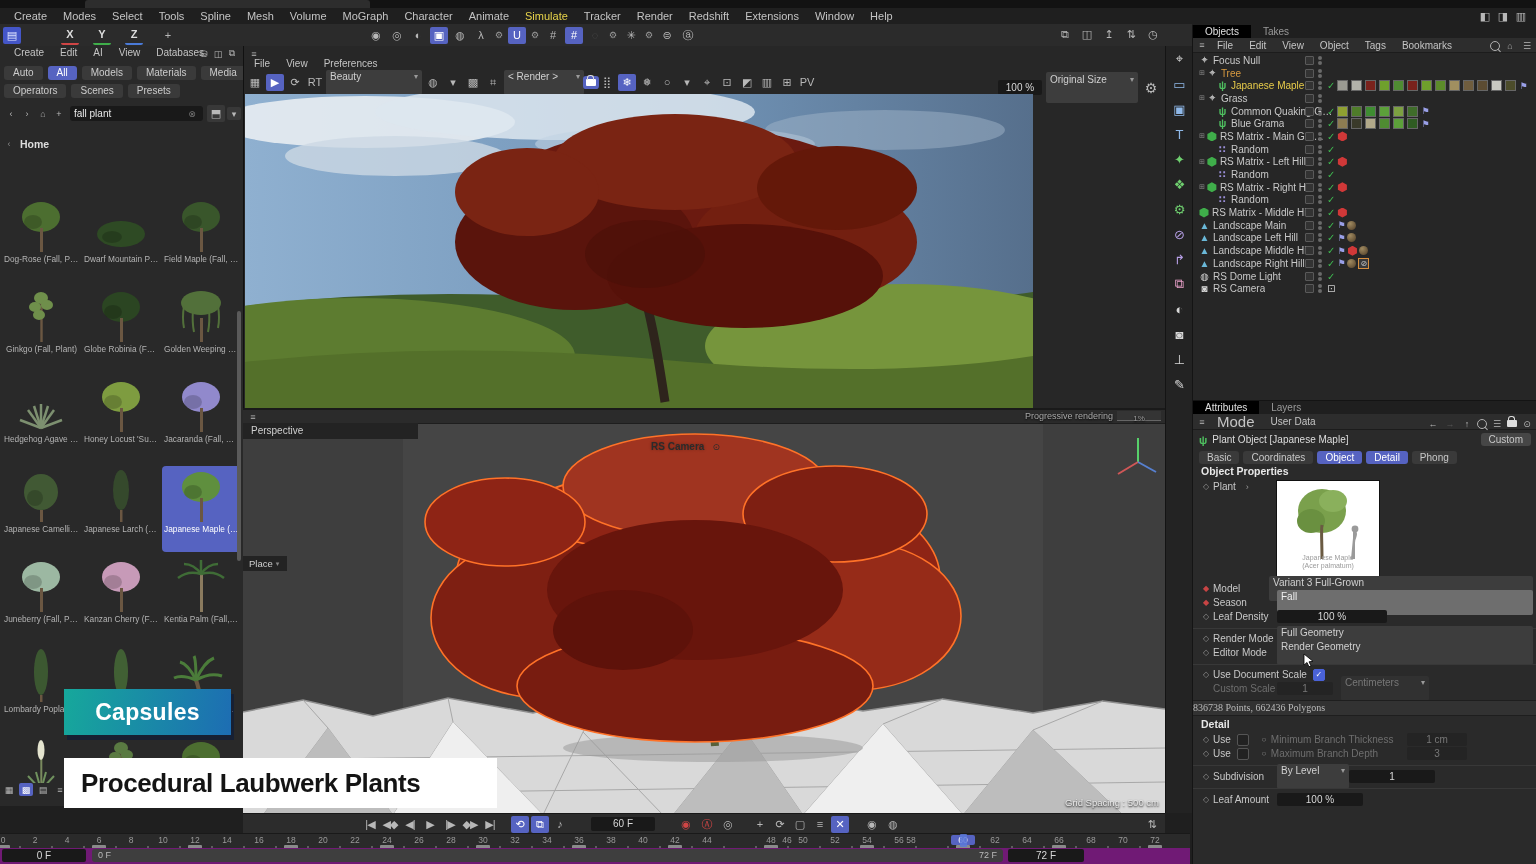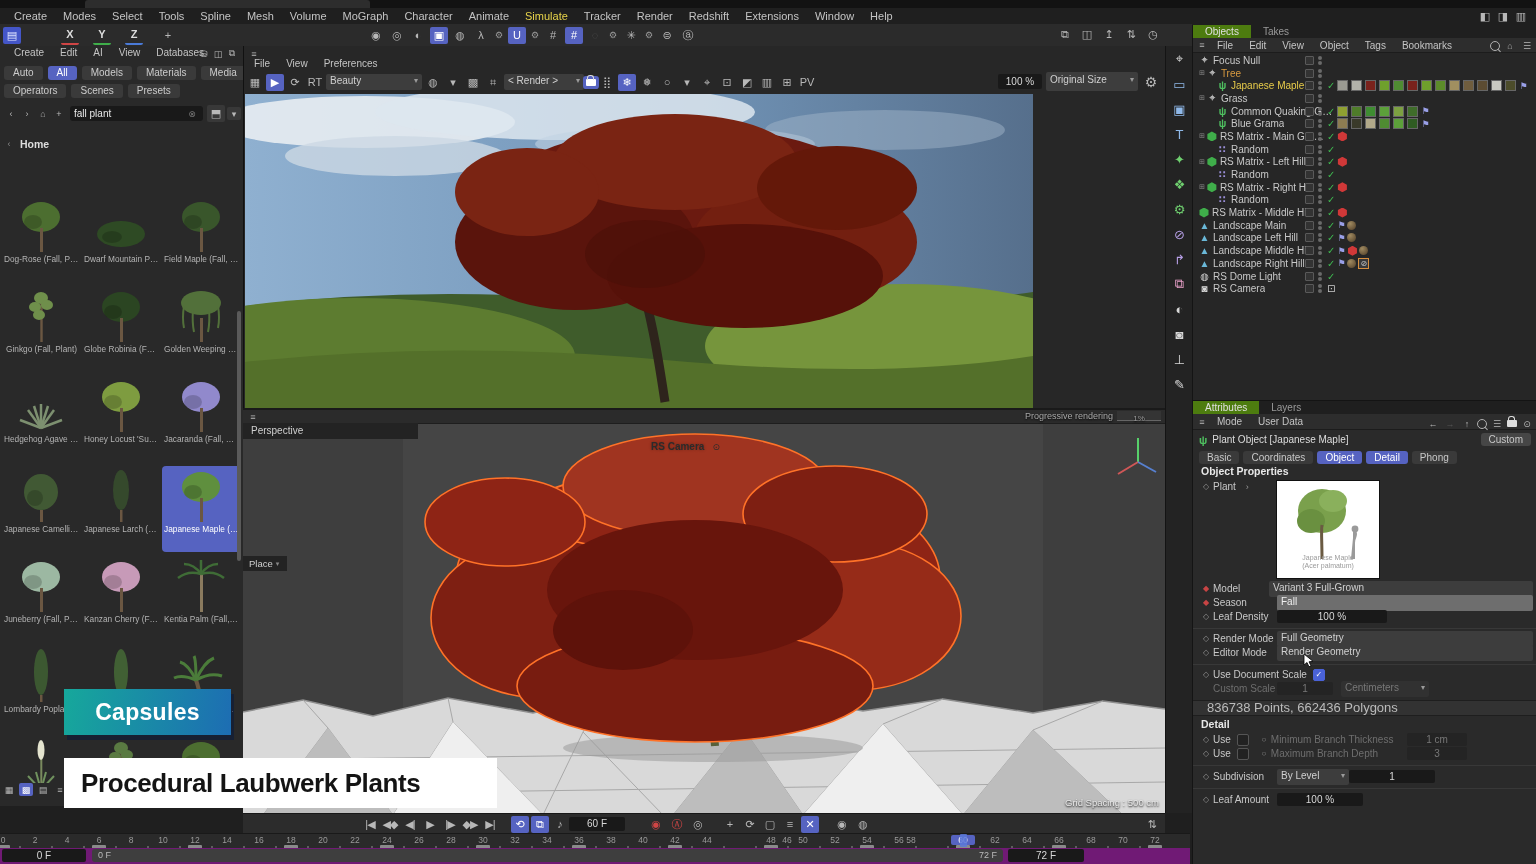--- a/index.html
+++ b/index.html
@@ -11,21 +11,21 @@
   .ic{display:inline-flex;align-items:center;justify-content:center;width:18px;height:17px;
       font-size:11px;color:#b8b8b8;border-radius:2px;flex:0 0 auto;}
   .ic.sm{width:14px;height:13px;font-size:9px;}
   .ic.hl{background:#5663c1;color:#fff;}
   .ic.dim{color:#565656;}
   .ic.red{color:#d04545;}
   .ic.gear{width:12px;font-size:9px;color:#9a9a9a;}
   .ic.bluebtn{background:#4456c8;color:#dfe4ff;}
   .row{display:flex;align-items:center;}
   .menu-item{padding:0 8px;color:#c4c4c4;cursor:default;}
-  .dd{background:#3d3d3d;border-radius:2px;height:16px;line-height:13px;font-size:10px;
+  .dd{background:#3d3d3d;border-radius:2px;height:25px;line-height:13px;font-size:10px;
       color:#d0d0d0;padding:0 4px;position:relative;display:inline-block;overflow:hidden;white-space:nowrap;}
   .dd .car{float:right;color:#9a9a9a;font-size:8px;margin-left:4px;}
   .numf{background:#191919;border-radius:2px;height:13px;line-height:13px;font-size:10px;
       color:#d8d8d8;text-align:center;display:inline-block;}
   .tabbtn{display:inline-block;background:#3a3a3a;border-radius:3px;height:13px;line-height:13px;
       padding:0 8px;font-size:10px;color:#c8c8c8;margin-right:4px;}
   .tabbtn.active{background:#5663c1;color:#fff;}
   .sep{position:absolute;left:0;right:0;height:1px;background:#383838;}
   .dia{font-size:8px;width:10px;display:inline-block;text-align:center;color:#8a8a8a;}
   .dia.red{color:#c84444;}
@@ -68,21 +68,21 @@
   .tdot{position:absolute;width:2px;height:2px;background:#5e5e5e;top:12px;}
   .tmark{position:absolute;width:14px;height:4px;background:#8a8a8a;top:11px;border-radius:1px;}
   .phead{position:absolute;width:7px;height:13px;background:#5a78d8;top:0;border-radius:1px;opacity:.85;}
   
   .arow{position:absolute;left:8px;right:4px;height:13px;display:flex;align-items:center;}
   .albl{font-size:10px;color:#c8c8c8;margin-left:2px;}
   .albl.dis{color:#6e6e6e;}
   .heading{font-size:10.5px;font-weight:bold;color:#e8e8e8;}
   .vert-ic{display:flex;align-items:center;justify-content:center;width:24px;height:24px;font-size:13px;margin:1px auto;border-radius:3px;}
   .tab{display:inline-block;padding:0 12px;height:13px;line-height:13px;font-size:10px;color:#9a9a9a;}
-  .tab.active{background:#4d7c0f;color:#e0e0e0;}
+  .tab.active{background:#000000;color:#e0e0e0;}
   .glabel{font-size:9px;color:#cfcfcf;text-shadow:0 1px 2px #000;}
 </style>
 </head>
 <body>
 
 <div id="app">
 
   <div class="abs" style="left:0;top:0;width:1536px;height:8px;background:#121212;">
     <div class="abs" style="left:85px;top:0;width:285px;height:8px;background:#2d2d2d;border-radius:3px 3px 0 0;"></div>
   </div>
@@ -435,21 +435,21 @@
           <span class="ic ">⌖</span>
           <span class="ic ">⊡</span>
           <span class="ic ">◩</span>
           <span class="ic ">▥</span>
           <span class="ic ">⊞</span>
           <span class="ic ">PV</span>
         </div>
     </div>
     <div class="row" style="position:absolute;right:6px;top:26px;gap:4px;">
       <span class="numf" style="width:44px;height:15px;line-height:15px;">100 %</span>
-      <div class="dd" style="width:84px;height:19px;line-height:15px;"><span>Original Size</span><span class="car">▾</span></div>
+      <div class="dd" style="width:84px;height:31px;line-height:15px;"><span>Original Size</span><span class="car">▾</span></div>
       <span class="ic" style="font-size:14px;">⚙</span>
     </div>
 
     <div class="abs" style="left:1px;top:48px;width:788px;height:314px;background:#1c1c1c;overflow:hidden;">
       <svg width="788" height="314" viewBox="0 0 788 314">
         <defs>
           <linearGradient id="sky" x1="0" y1="0" x2="1" y2="0">
             <stop offset="0" stop-color="#8fb0d0"></stop>
               <stop offset="0.55" stop-color="#7295b8"></stop>
               <stop offset="1" stop-color="#566f8c"></stop>
@@ -566,21 +566,21 @@
         <span class="ic ">▶</span>
         <span class="ic ">|▶</span>
         <span class="ic ">◆▶</span>
         <span class="ic ">▶|</span>
       </div>
     <div id="anim-modes" class="row" style="margin-left:12px;gap:2px;">
         <span class="ic hl">⟲</span>
         <span class="ic hl">⧉</span>
         <span class="ic ">♪</span>
       </div>
-    <span class="numf" style="width:56px;height:14px;line-height:14px;">60 F</span>
+    <span class="numf" style="width:64px;height:14px;line-height:14px;margin-left:22px;">60 F</span>
     <div id="anim-record" class="row" style="margin-left:22px;gap:3px;">
         <span class="ic red">◉</span>
         <span class="ic red">Ⓐ</span>
         <span class="ic ">◎</span>
       </div>
     <div id="anim-keys" class="row" style="margin-left:14px;gap:2px;">
         <span class="ic ">+</span>
         <span class="ic ">⟳</span>
         <span class="ic ">▢</span>
         <span class="ic ">≡</span>
@@ -1009,21 +1009,21 @@
       </div>
   </div>
 
   <div class="panel" style="left:1192px;top:400px;width:344px;height:464px;background:#2a2a2a;border-left:1px solid #141414;border-top:1px solid #141414;">
     <div class="row" id="attr-tabs" style="height:13px;background:#1f1f1f;">
         <span class="tab active">Attributes</span>
         <span class="tab">Layers</span>
       </div>
     <div class="row" style="height:15px;background:#2d2d2d;border-bottom:1px solid #1c1c1c;">
       <span class="ic sm" style="margin-left:2px;">≡</span>
-      <span class="menu-item" style="font-size:10px;">Mode</span>
+      <span class="menu-item" style="font-size:15px;">Mode</span>
       <span class="menu-item" style="font-size:10px;">User Data</span>
       <div id="attr-nav-icons" class="row" style="position:absolute;right:3px;top:16px;gap:3px;">
           <span class="ic  sm">←</span>
           <span class="ic dim sm">→</span>
           <span class="ic  sm">↑</span>
           <span class="mag"></span>
           <span class="ic  sm">☰</span>
           <span class="lockshape"></span>
           <span class="ic  sm">⊙</span>
         </div>
@@ -1097,21 +1097,21 @@
       <span class="dia">◇</span>
       <span class="albl">Use Document Scale</span>
       <span class="chk on" style="margin-left:6px;">✓</span>
     </div>
     <div class="arow" style="top:281px;">
       <span class="albl dis" style="margin-left:12px;">Custom Scale</span>
       <span class="numf" style="position:absolute;left:76px;width:56px;background:#242424;color:#777;">1</span>
       <div class="dd" style="position:absolute;left:140px;width:80px;background:#313131;color:#777;"><span>Centimeters</span><span class="car">▾</span></div>
     </div>
     <div class="abs" style="left:0;top:299px;width:344px;height:14px;background:#323232;border-top:1px solid #1e1e1e;border-bottom:1px solid #1e1e1e;">
-      <span style="font-size:13px;color:#bbb;margin-left:14px;line-height:14px;">836738 Points, 662436 Polygons</span>
+      <span style="font-size:10px;color:#bbb;line-height:14px;font-family:Liberation Serif, serif;">836738 Points, 662436 Polygons</span>
     </div>
     <div class="abs heading" style="left:8px;top:317px;">Detail</div>
     <div class="arow" style="top:332px;">
       <span class="dia">◇</span>
       <span class="albl">Use</span>
       <span class="chk" style="margin-left:6px;"></span>
       <span class="dia" style="margin-left:10px;">○</span>
       <span class="albl dis">Minimum Branch Thickness</span>
       <span class="numf" style="position:absolute;left:206px;width:60px;background:#242424;color:#777;">1 cm</span>
     </div>

